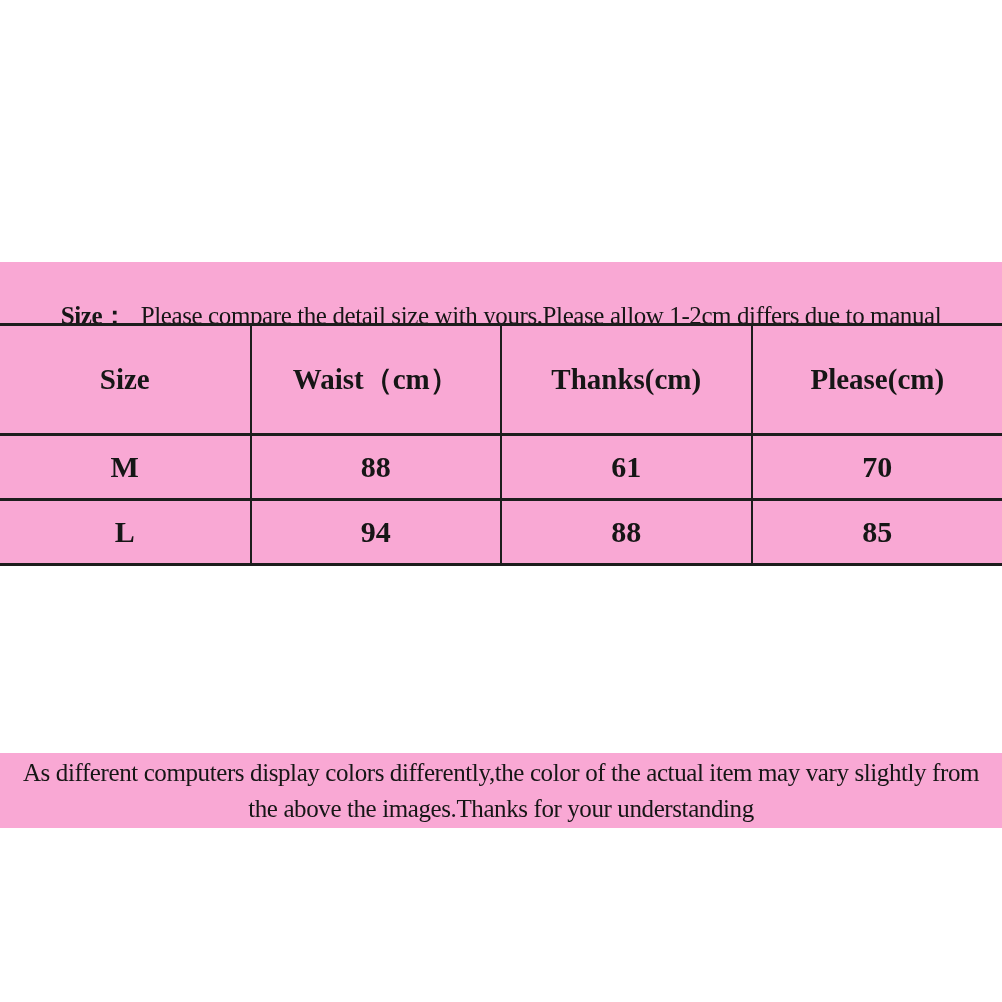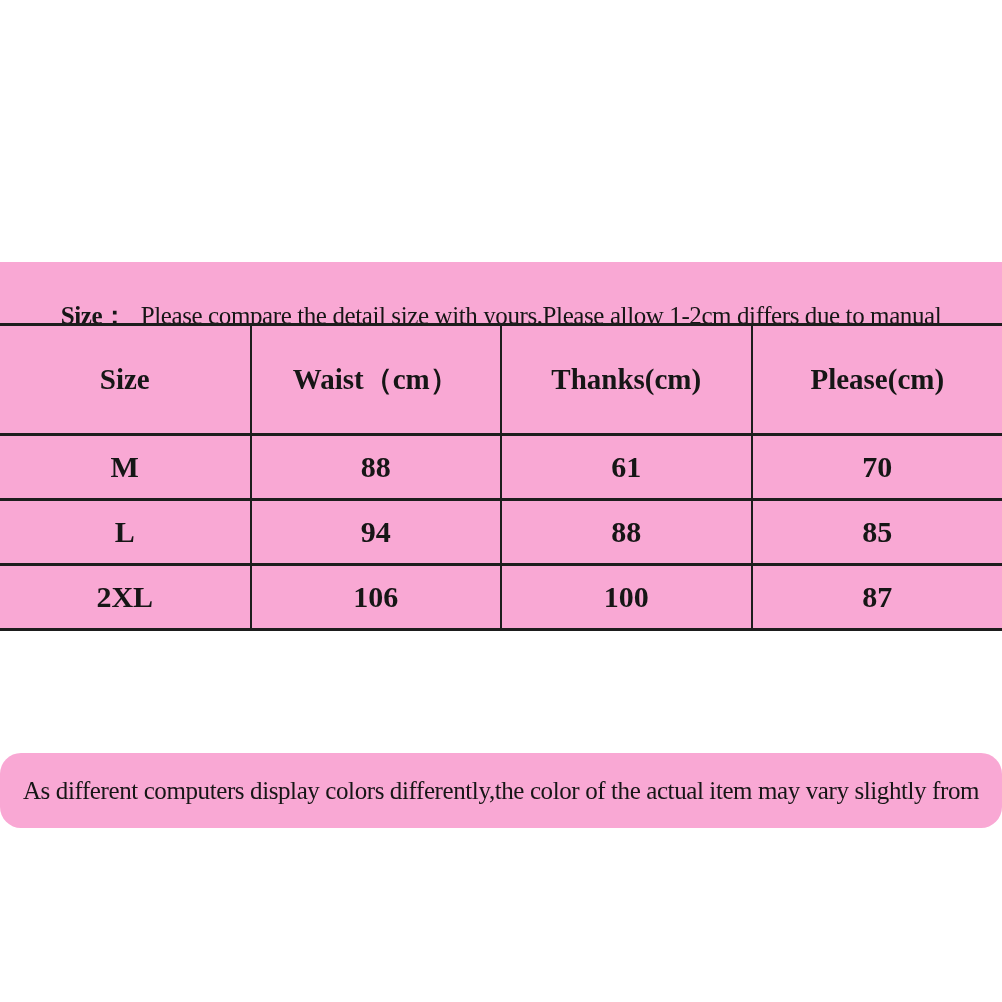--- a/index.html
+++ b/index.html
@@ -24,21 +24,21 @@
     width: 1002px;
     background: #f9a8d4;
     display: flex;
     flex-direction: column;
     justify-content: center;
     align-items: center;
     overflow: hidden;
     margin-top: 45px;
   }
   .top-note    { top: 217px;  height: 106px; }
-  .bottom-note { top: 708px;  height: 75px; border-radius: 21px;  }
+  .bottom-note { top: 708px;  height: 75px;  }
   .note-line {
     font-size: 25px;
     line-height: 37px;
     white-space: nowrap;
     letter-spacing: -0.4px;
     text-align: center;
   }
   .bottom-note .note-line { line-height: 36px; }
   .note-label {
     font-weight: bold;
@@ -98,26 +98,21 @@
         <td>88</td>
         <td>61</td>
         <td>70</td>
       </tr>
       <tr class="data-row">
         <td>L</td>
         <td>94</td>
         <td>88</td>
         <td>85</td>
       </tr>
-      <tr class="data-row">
-        <td>2XL</td>
-        <td>106</td>
-        <td>100</td>
-        <td>87</td>
-      </tr>
     </tbody>
   </table>
 
   <section class="note bottom-note">
     <div class="note-line">As different computers display colors differently,the color of the actual item may vary slightly from</div>
+    <div class="note-line">the above the images.Thanks for your understanding</div>
   </section>
 
 </div>
 
 </body></html>

